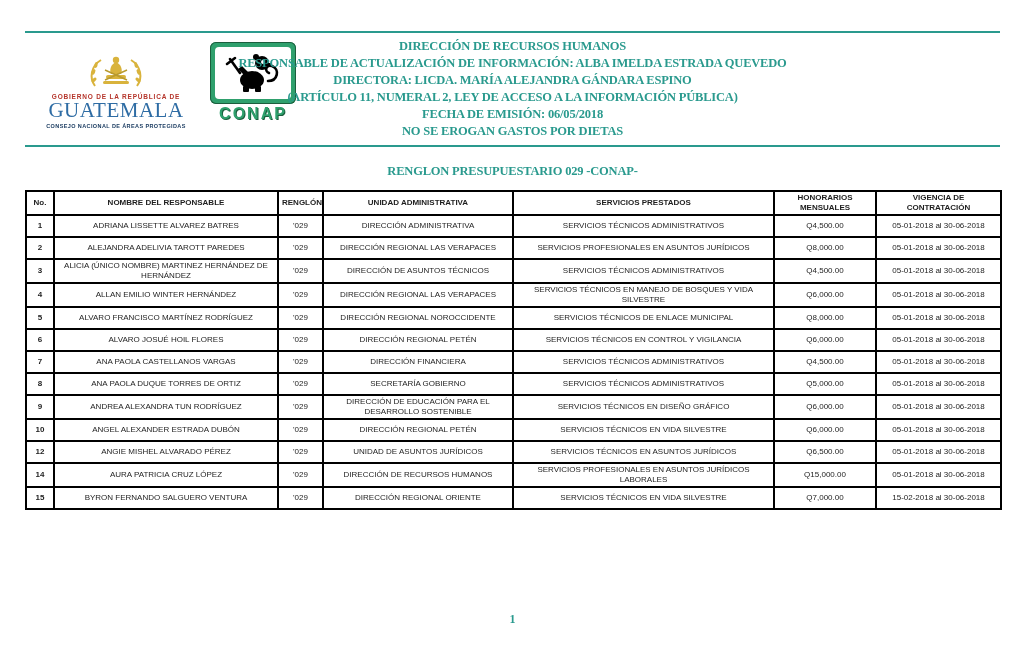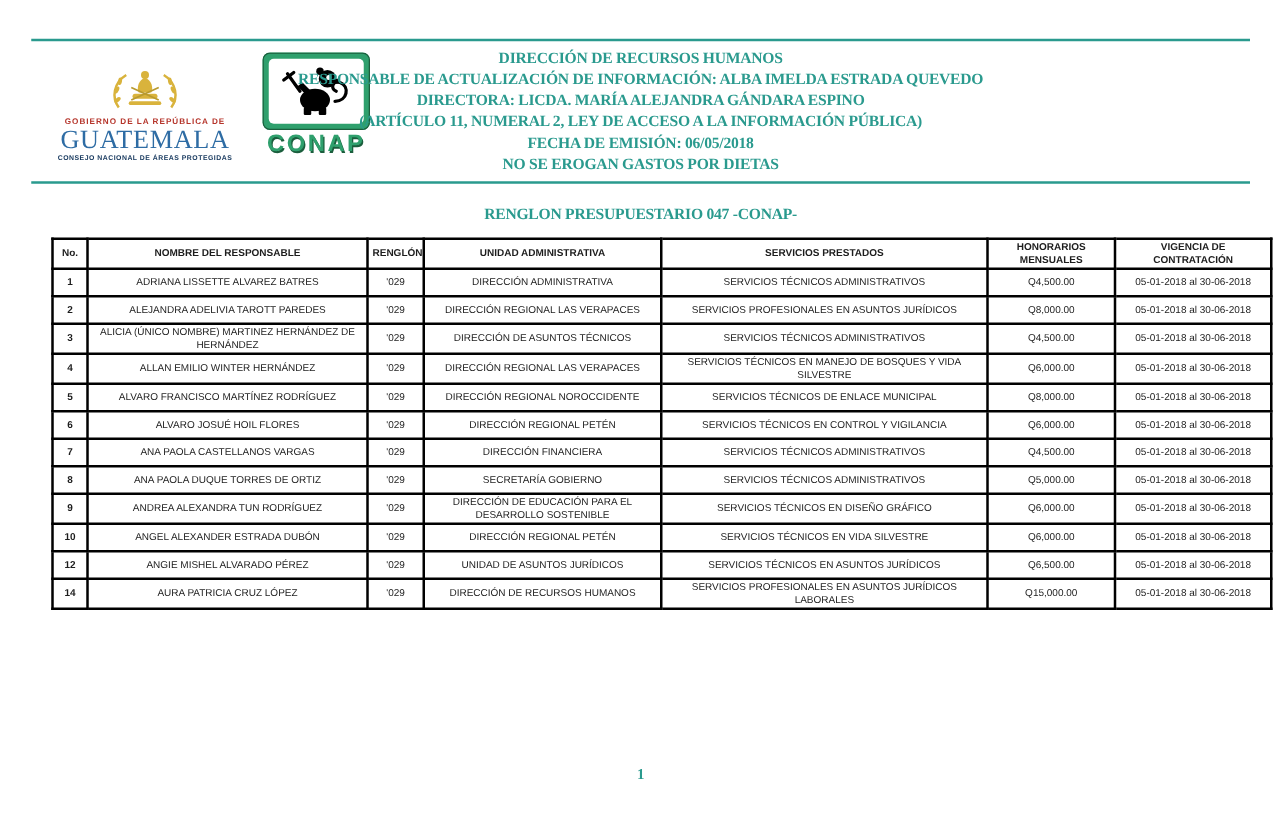--- a/index.html
+++ b/index.html
@@ -32,27 +32,27 @@
   .logo-guatemala .guate { font-family:"Liberation Serif", serif; font-size:21px; color:#2e6ca4; letter-spacing:0.5px; line-height:21px; }
   .logo-guatemala .conap-line { font-size:5.5px; font-weight:bold; color:#14365c; letter-spacing:0.4px; margin-top:2px; }
 
   .logo-conap { position:absolute; left:177px; top:42px; width:102px; height:92px; text-align:center; }
   .logo-conap .frame {
     width:86px; height:62px; margin:0 auto; background:#2fa06d;
     border-radius:6px; padding:5px; box-shadow:0 0 0 1px #1b5e3d inset;
   }
   .logo-conap .inner { width:100%; height:100%; background:#ffffff; border-radius:4px; display:flex; align-items:center; justify-content:center; }
   .logo-conap .wordmark {
-    margin-top:1px; font-weight:bold; font-size:19px; letter-spacing:2px; color:#2fa06d;
+    margin-top:1px; font-weight:bold; font-size:16px; letter-spacing:2px; color:#2fa06d;
     text-shadow:1px 1px 0 #1b5e3d; font-family:"Liberation Sans", sans-serif;
   }
 
   
   table.contracts {
-    position:absolute; top:190px; left:16px; width:975px;
+    position:absolute; top:190px; left:0; width:975px;
     border-collapse:collapse; table-layout:fixed;
     font-size:8px; color:#1d1d1d;border-radius:19px;
   }
   table.contracts th, table.contracts td {
     border:2px solid #000000; text-align:center; vertical-align:middle;
     padding:1px 3px; overflow:hidden; line-height:10px;
   }
   table.contracts thead tr { height:24px; }
   table.contracts tbody tr { height:22px; }
   table.contracts th { font-weight:bold; font-size:8px; }
@@ -128,21 +128,21 @@
     <div>DIRECCIÓN DE RECURSOS HUMANOS</div>
     <div>RESPONSABLE DE ACTUALIZACIÓN DE INFORMACIÓN: ALBA IMELDA ESTRADA QUEVEDO</div>
     <div>DIRECTORA: LICDA. MARÍA ALEJANDRA GÁNDARA ESPINO</div>
     <div>(ARTÍCULO 11, NUMERAL 2, LEY DE ACCESO A LA INFORMACIÓN PÚBLICA)</div>
     <div>FECHA DE EMISIÓN: 06/05/2018</div>
     <div>NO SE EROGAN GASTOS POR DIETAS</div>
   </div>
 
   <div class="rule bottom"></div>
 
-  <div class="section-title">RENGLON PRESUPUESTARIO 047 -CONAP-</div>
+  <div class="section-title">RENGLON PRESUPUESTARIO 029 -CONAP-</div>
 
   <table class="contracts">
     <colgroup>
       <col style="width:28px">
         <col style="width:224px">
         <col style="width:45px">
       <col style="width:190px">
         <col style="width:261px">
         <col style="width:102px">
         <col style="width:125px">
@@ -260,18 +260,27 @@
         </tr>
         <tr>
           <td class="col-no">14</td>
           <td class="col-nombre">AURA PATRICIA CRUZ LÓPEZ</td>
           <td class="col-renglon">'029</td>
           <td class="col-unidad">DIRECCIÓN DE RECURSOS HUMANOS</td>
           <td class="col-servicios">SERVICIOS PROFESIONALES EN ASUNTOS JURÍDICOS LABORALES</td>
           <td class="col-honorarios">Q15,000.00</td>
           <td class="col-vigencia">05-01-2018 al 30-06-2018</td>
         </tr>
+        <tr>
+          <td class="col-no">15</td>
+          <td class="col-nombre">BYRON FERNANDO SALGUERO VENTURA</td>
+          <td class="col-renglon">'029</td>
+          <td class="col-unidad">DIRECCIÓN REGIONAL ORIENTE</td>
+          <td class="col-servicios">SERVICIOS TÉCNICOS EN VIDA SILVESTRE</td>
+          <td class="col-honorarios">Q7,000.00</td>
+          <td class="col-vigencia">15-02-2018 al 30-06-2018</td>
+        </tr>
       </tbody>
   </table>
 
   <div class="page-number">1</div>
 
 </div>
 
 </body></html>

